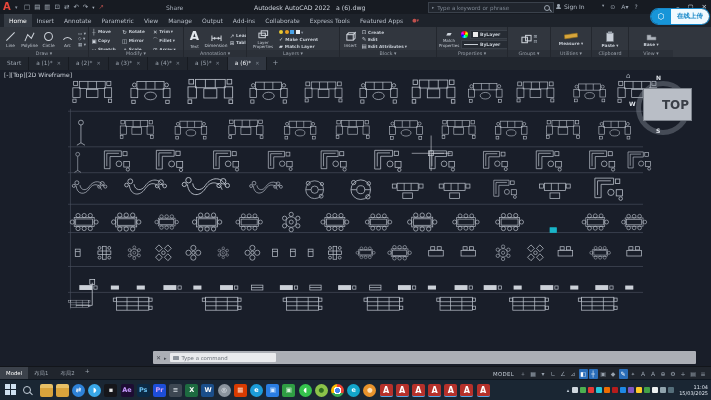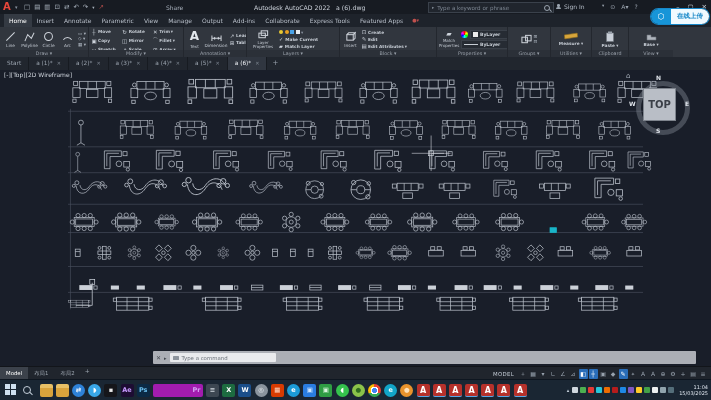--- a/index.html
+++ b/index.html
@@ -67,21 +67,21 @@
   .ftab.active{background:#303640;color:#eef1f5;}
   .ftab .x{font-size:5px;color:#7c8590;}
   .addtab{padding:0 5px;line-height:13px;color:#98a1ac;font-size:7px;}
   
   #canvas{position:absolute;left:0;top:70px;width:711px;height:296px;background:#191e29;overflow:hidden;}
   #cv{position:absolute;left:0;top:0;}
   #vplabel{position:absolute;left:4px;top:1px;font-size:6px;color:#ccd2da;z-index:3;}
   #viewcube{position:absolute;left:630px;top:5px;width:68px;height:66px;z-index:4;}
   .vc-ring{position:absolute;left:6px;top:6px;width:44px;height:44px;border:5px solid rgba(145,152,164,0.38);border-radius:50%;}
   .vc-top{position:absolute;left:13px;top:13px;width:31px;height:31px;background:#b9bec6;border:1px solid #7e848d;
-          color:#3a3f47;font-size:10px;font-weight:bold;display:flex;align-items:center;justify-content:center;}
+          color:#3a3f47;font-size:12px;font-weight:bold;display:flex;align-items:center;justify-content:center;padding-left:16px;}
   .vc-l{position:absolute;font-size:6px;font-weight:bold;color:#dfe4ea;}
   .vc-home{position:absolute;left:-4px;top:-3px;font-size:7px;color:#aab2bd;}
   #cmdbar{position:absolute;left:153px;top:281px;width:537px;height:13px;background:rgba(205,208,213,0.82);
           z-index:5;display:flex;align-items:center;gap:3px;padding:0 3px;border-radius:1px;}
   #cmdbar .cx{font-size:6px;color:#42474f;}
   #cmdbar .ca{font-size:5px;color:#42474f;}
   .cmd-input{display:flex;align-items:center;gap:3px;background:rgba(236,237,240,0.95);height:9px;width:100px;padding:0 3px;border-radius:1px;}
   .cmd-kb{width:6px;height:4px;background:#8d949d;border-radius:0.5px;flex:none;}
   .cmd-ph{font-size:5.4px;color:#6d737b;white-space:nowrap;}
   
@@ -1416,21 +1416,21 @@
       </div>
     <div id="searchbtn"></div>
     <div id="tb-apps">
         <div class="tba folder"></div>
         <div class="tba folder"></div>
         <div class="tba c" style="background: rgb(46, 130, 216); color: rgb(255, 255, 255);">⇄</div>
         <div class="tba c" style="background: rgb(57, 167, 232); color: rgb(255, 255, 255);">◗</div>
         <div class="tba" style="background: rgb(21, 22, 26); color: rgb(232, 232, 232);">▪</div>
         <div class="tba" style="background: rgb(29, 13, 51); color: rgb(199, 155, 255); text-align: center;">Ae</div>
         <div class="tba" style="background: rgb(11, 42, 69); color: rgb(108, 193, 240);">Ps</div>
-        <div class="tba" style="background: #a21caf; color: rgb(214, 163, 245); padding-left: 37px;">Pr</div>
+        <div class="tba" style="background: #1d4ed8; color: rgb(214, 163, 245);">Pr</div>
         <div class="tba" style="background: rgb(61, 71, 82); color: rgb(207, 214, 221);">≡</div>
         <div class="tba" style="background: rgb(29, 107, 64); color: rgb(255, 255, 255);">X</div>
         <div class="tba" style="background: rgb(26, 78, 138); color: rgb(255, 255, 255);">W</div>
         <div class="tba c" style="background: rgb(138, 148, 158); color: rgb(238, 243, 248);">◎</div>
         <div class="tba" style="background: rgb(216, 59, 1); color: rgb(255, 216, 194);">▦</div>
         <div class="tba c" style="background: rgb(28, 156, 216); color: rgb(255, 255, 255);">e</div>
         <div class="tba" style="background: rgb(42, 125, 225); color: rgb(207, 230, 255);">▣</div>
         <div class="tba" style="background: rgb(47, 158, 68); color: rgb(216, 245, 221);">▣</div>
         <div class="tba c" style="background: rgb(53, 194, 77); color: rgb(255, 255, 255);">◖</div>
         <div class="tba c" style="background: rgb(139, 195, 74); color: rgb(47, 110, 31);">●</div>

